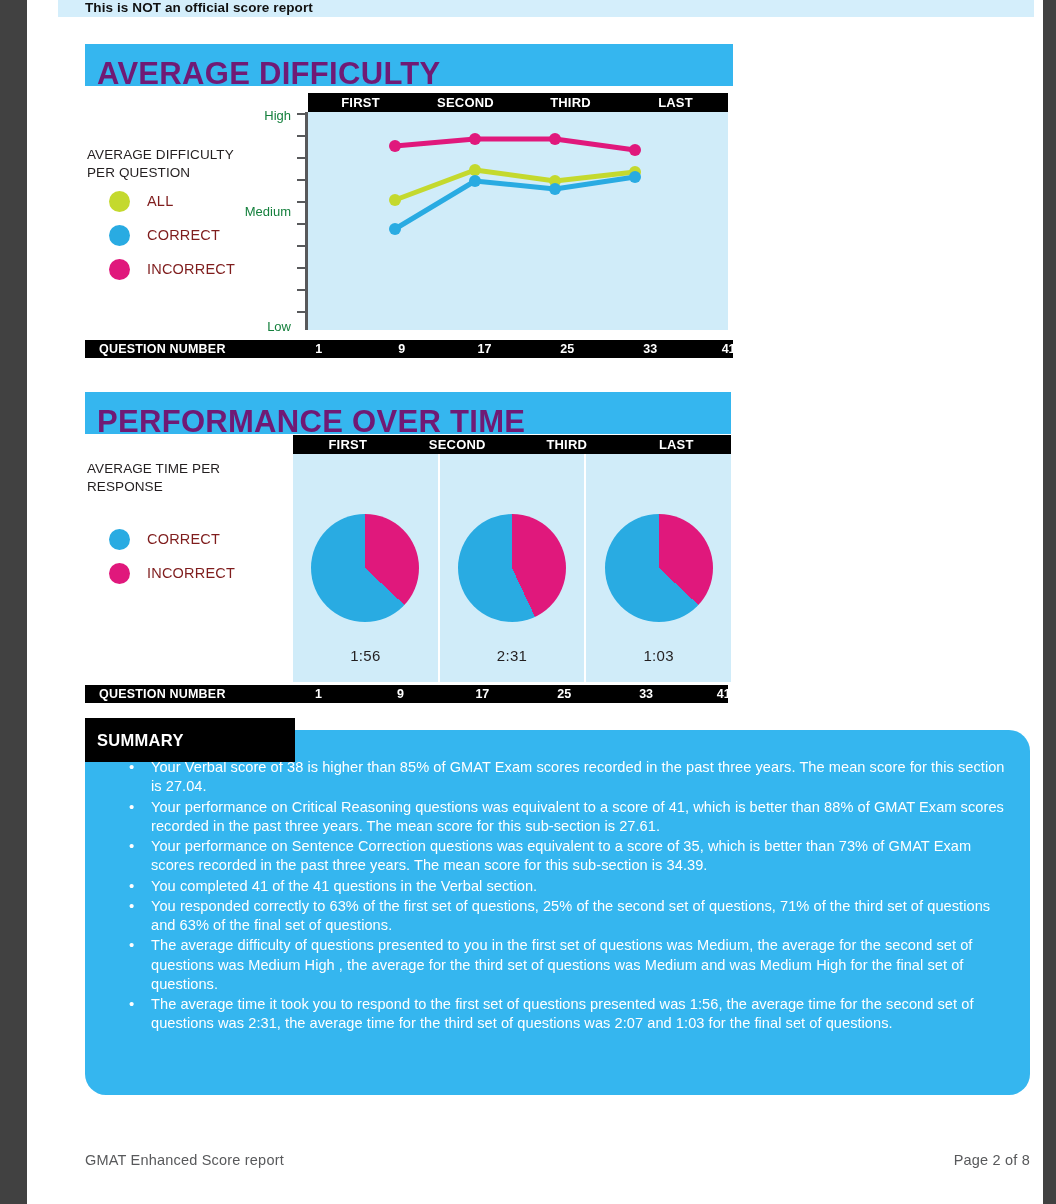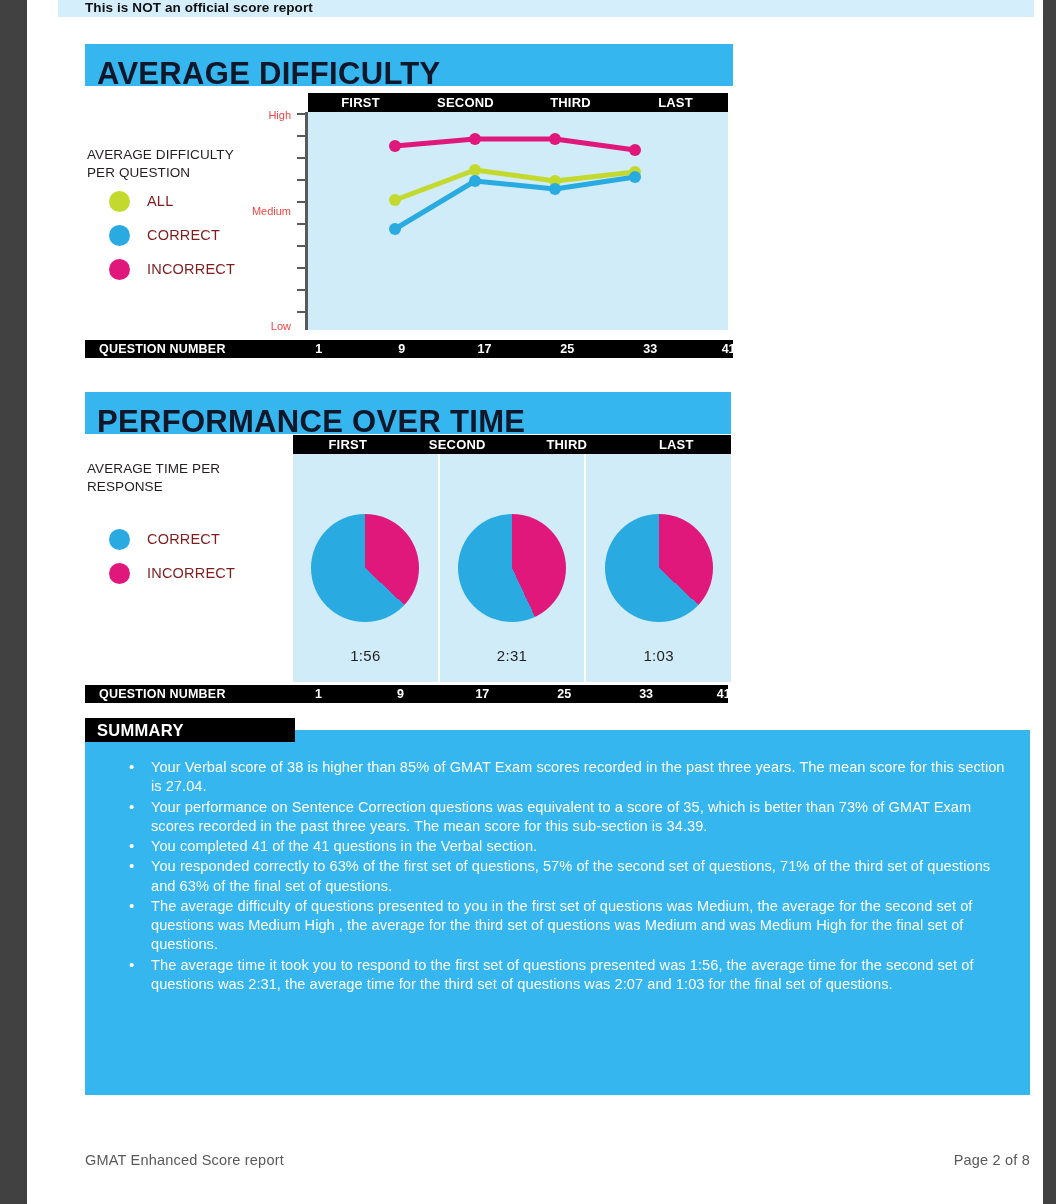--- a/index.html
+++ b/index.html
@@ -48,21 +48,21 @@
 
   
   .section-header {
     position: absolute;
     background: #35b6ef;
     display: flex;
     align-items: center;
     padding-left: 12px;
   }
   .section-header span {
-    color: #0f172a;
+    color: #701a75;
     font-size: 31px;
     font-weight: bold;
     letter-spacing: 0.3px;
     line-height: 1;
     margin-top: 16px;
   }
 
   #hdr-difficulty { left: 58px; top: 44px; width: 648px; height: 42px; }
   #hdr-performance { left: 58px; top: 392px; width: 646px; height: 42px; }
 
@@ -173,22 +173,22 @@
     left: 212px;
     width: 9px;
     height: 2px;
     background: #58595b;
   }
   .y-label {
     position: absolute;
     text-align: right;
     width: 150px;
     left: 56px;
-    font-size: 11px;
-    color: #ef4444;
+    font-size: 13px;
+    color: #15803d;
     transform: translateY(-50%);
   }
 
   #diff-svg { position: absolute; left: 0; top: 0; width: 648px; height: 260px; pointer-events: none; }
 
   
   #perf-block { position: absolute; left: 58px; top: 436px; width: 646px; height: 270px; }
 
   #perf-caption {
     position: absolute;
@@ -234,40 +234,41 @@
     color: #231f20;
     letter-spacing: 0.3px;
   }
 
   
   #summary-tab {
     position: absolute;
     left: 58px;
     top: 718px;
     width: 210px;
-    height: 24px;
+    height: 44px;
     background: #000000;
     display: flex;
     align-items: center;
     padding-left: 12px;
   }
   #summary-tab span {
     color: #ffffff;
     font-size: 16.5px;
     font-weight: bold;
     letter-spacing: 0.3px;
   }
   #summary-box {
     position: absolute;
     left: 58px;
     top: 730px;
     width: 945px;
     height: 365px;
     background: #35b6ef;
     padding: 26px 14px 12px 14px;
+    border-radius: 21px;
   }
   #summary-list {
     list-style: none;
     margin-top: 2px;
   }
   #summary-list li {
     position: relative;
     padding-left: 52px;
     margin-bottom: 1px;
     color: #ffffff;
@@ -449,23 +450,24 @@
         <i style="left:43%">17</i>
         <i style="left:62%">25</i>
         <i style="left:81%">33</i>
         <i style="left:99%">41</i>
       </div>
     </div>
 
     <div id="summary-box">
       <ul id="summary-list">
         <li>Your Verbal score of 38 is higher than 85% of GMAT Exam scores recorded in the past three years. The mean score for this section is 27.04.</li>
+        <li>Your performance on Critical Reasoning questions was equivalent to a score of 41, which is better than 88% of GMAT Exam scores recorded in the past three years. The mean score for this sub-section is 27.61.</li>
         <li>Your performance on Sentence Correction questions was equivalent to a score of 35, which is better than 73% of GMAT Exam scores recorded in the past three years. The mean score for this sub-section is 34.39.</li>
         <li>You completed 41 of the 41 questions in the Verbal section.</li>
-        <li>You responded correctly to 63% of the first set of questions, 57% of the second set of questions, 71% of the third set of questions and 63% of the final set of questions.</li>
+        <li>You responded correctly to 63% of the first set of questions, 25% of the second set of questions, 71% of the third set of questions and 63% of the final set of questions.</li>
         <li>The average difficulty of questions presented to you in the first set of questions was Medium, the average for the second set of questions was Medium High , the average for the third set of questions was Medium and was Medium High for the final set of questions.</li>
         <li>The average time it took you to respond to the first set of questions presented was 1:56, the average time for the second set of questions was 2:31, the average time for the third set of questions was 2:07 and 1:03 for the final set of questions.</li>
       </ul>
     </div>
 
     <div id="summary-tab">
       <span>SUMMARY</span>
     </div>
 
     <div id="footer">

